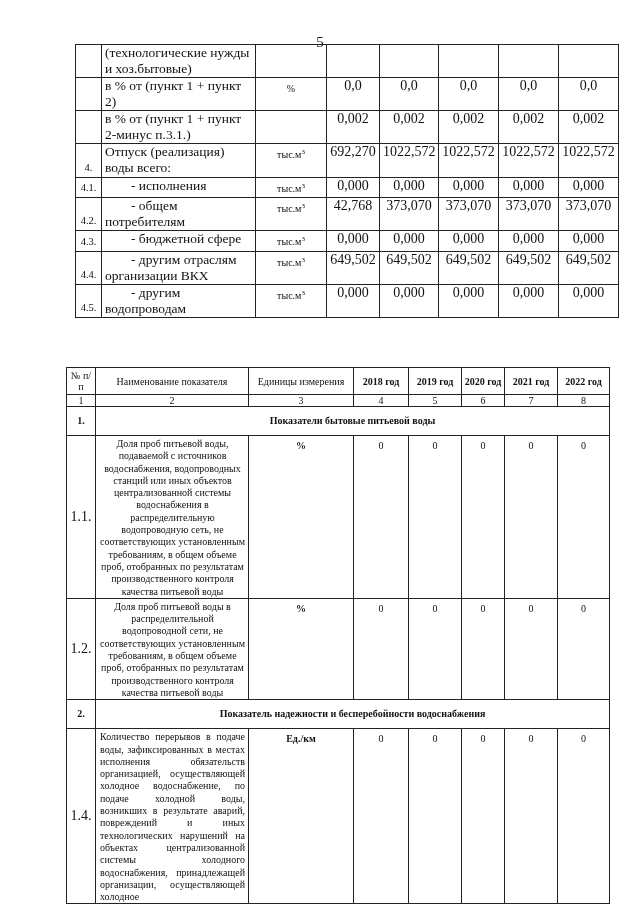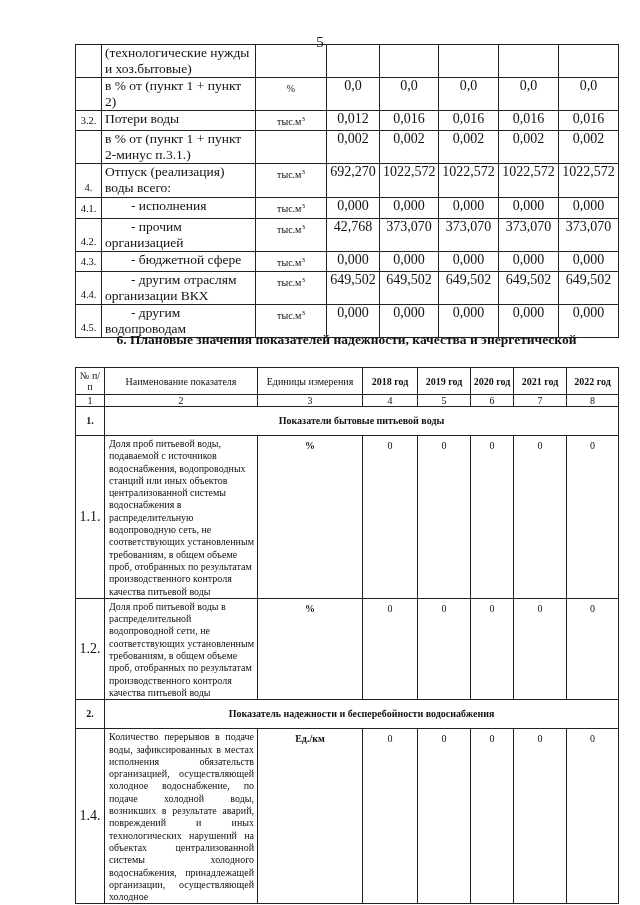--- a/index.html
+++ b/index.html
@@ -9,29 +9,29 @@
   table { border-collapse:collapse; position:absolute; table-layout:fixed; }
   td, th { border:1px solid #222; padding:0 3px; vertical-align:top; line-height:16px; }
   #t1 { left:75px; top:44px; width:543px; font-size:13.5px; }
   #t1 td.num { font-size:10.5px; vertical-align:bottom; text-align:center; padding:0 1px 1px; }
   #t1 td.unit { font-size:10px; text-align:center; }
   #t1 td.unit sup { font-size:7px; }
   #t1 td.val { text-align:center; font-size:14px; }
   #t1 td.name.indent span { padding-left:26px; }
   .heading { position:absolute; left:75px; width:543px; top:331px; text-align:center;
              font-weight:bold; font-size:13.5px; line-height:17px; }
-  #t2 { left:75px; top:367px; width:543px; font-size:10px; }
+  #t2 { left:66px; top:367px; width:543px; font-size:10px; }
   #t2 th { font-weight:normal; text-align:center; vertical-align:middle; font-size:10px; line-height:11px; padding:1px 2px; }
   #t2 th.year { font-weight:bold; }
   #t2 tr.colnums td { text-align:center; font-size:10px; line-height:11px; padding:0; }
   #t2 tr.section td { font-weight:bold; vertical-align:middle; height:28px; }
   #t2 tr.section td.sec-num { text-align:center; }
   #t2 tr.section td.sec-title { text-align:center; }
   #t2 td.r-num { vertical-align:middle; text-align:center; font-size:14px; }
-  #t2 td.r-name { font-size:10px; line-height:12.3px; padding:2px 3px 0 4px; }
+  #t2 td.r-name { font-size:10px; line-height:12.3px; padding:2px 3px 0 4px;text-align:center; }
   #t2 td.r-name.justify { text-align:justify; text-align-last:justify; }
   #t2 td.r-unit { text-align:center; font-weight:bold; font-size:10px; padding-top:2px; }
   #t2 td.r-val { text-align:center; font-size:10px; padding-top:2px; }
 </style>
 </head>
 <body>
 
 <div class="page-num">5</div>
 
 <table id="t1">
@@ -59,30 +59,20 @@
       <tr style="height:29px">
         <td class="num"></td>
         <td class="name"><span>в % от (пункт 1 + пункт 2)</span></td>
         <td class="unit"><span>%</span><sup></sup></td>
         <td class="val">0,0</td>
         <td class="val">0,0</td>
         <td class="val">0,0</td>
         <td class="val">0,0</td>
         <td class="val">0,0</td>
       </tr>
-      <tr style="height:18px">
-        <td class="num">3.2.</td>
-        <td class="name"><span>Потери воды</span></td>
-        <td class="unit"><span>тыс.м</span><sup>3</sup></td>
-        <td class="val">0,012</td>
-        <td class="val">0,016</td>
-        <td class="val">0,016</td>
-        <td class="val">0,016</td>
-        <td class="val">0,016</td>
-      </tr>
       <tr style="height:26px">
         <td class="num"></td>
         <td class="name"><span>в % от (пункт 1 + пункт 2-минус п.3.1.)</span></td>
         <td class="unit"><span></span><sup></sup></td>
         <td class="val">0,002</td>
         <td class="val">0,002</td>
         <td class="val">0,002</td>
         <td class="val">0,002</td>
         <td class="val">0,002</td>
       </tr>
@@ -101,21 +91,21 @@
         <td class="name indent"><span>- исполнения</span></td>
         <td class="unit"><span>тыс.м</span><sup>3</sup></td>
         <td class="val">0,000</td>
         <td class="val">0,000</td>
         <td class="val">0,000</td>
         <td class="val">0,000</td>
         <td class="val">0,000</td>
       </tr>
       <tr style="height:24px">
         <td class="num">4.2.</td>
-        <td class="name indent"><span>- прочим организацией</span></td>
+        <td class="name indent"><span>- общем потребителям</span></td>
         <td class="unit"><span>тыс.м</span><sup>3</sup></td>
         <td class="val">42,768</td>
         <td class="val">373,070</td>
         <td class="val">373,070</td>
         <td class="val">373,070</td>
         <td class="val">373,070</td>
       </tr>
       <tr style="height:18px">
         <td class="num">4.3.</td>
         <td class="name indent"><span>- бюджетной сфере</span></td>
@@ -143,21 +133,20 @@
         <td class="val">0,000</td>
         <td class="val">0,000</td>
         <td class="val">0,000</td>
         <td class="val">0,000</td>
         <td class="val">0,000</td>
       </tr>
     </tbody>
 </table>
 
 <div class="heading">
-  <div>6. Плановые значения показателей надежности, качества и энергетической</div>
 </div>
 
 <table id="t2">
   <colgroup>
     <col style="width:29px">
       <col style="width:153px">
       <col style="width:105px">
     <col style="width:55px">
       <col style="width:53px">
       <col style="width:43px">

